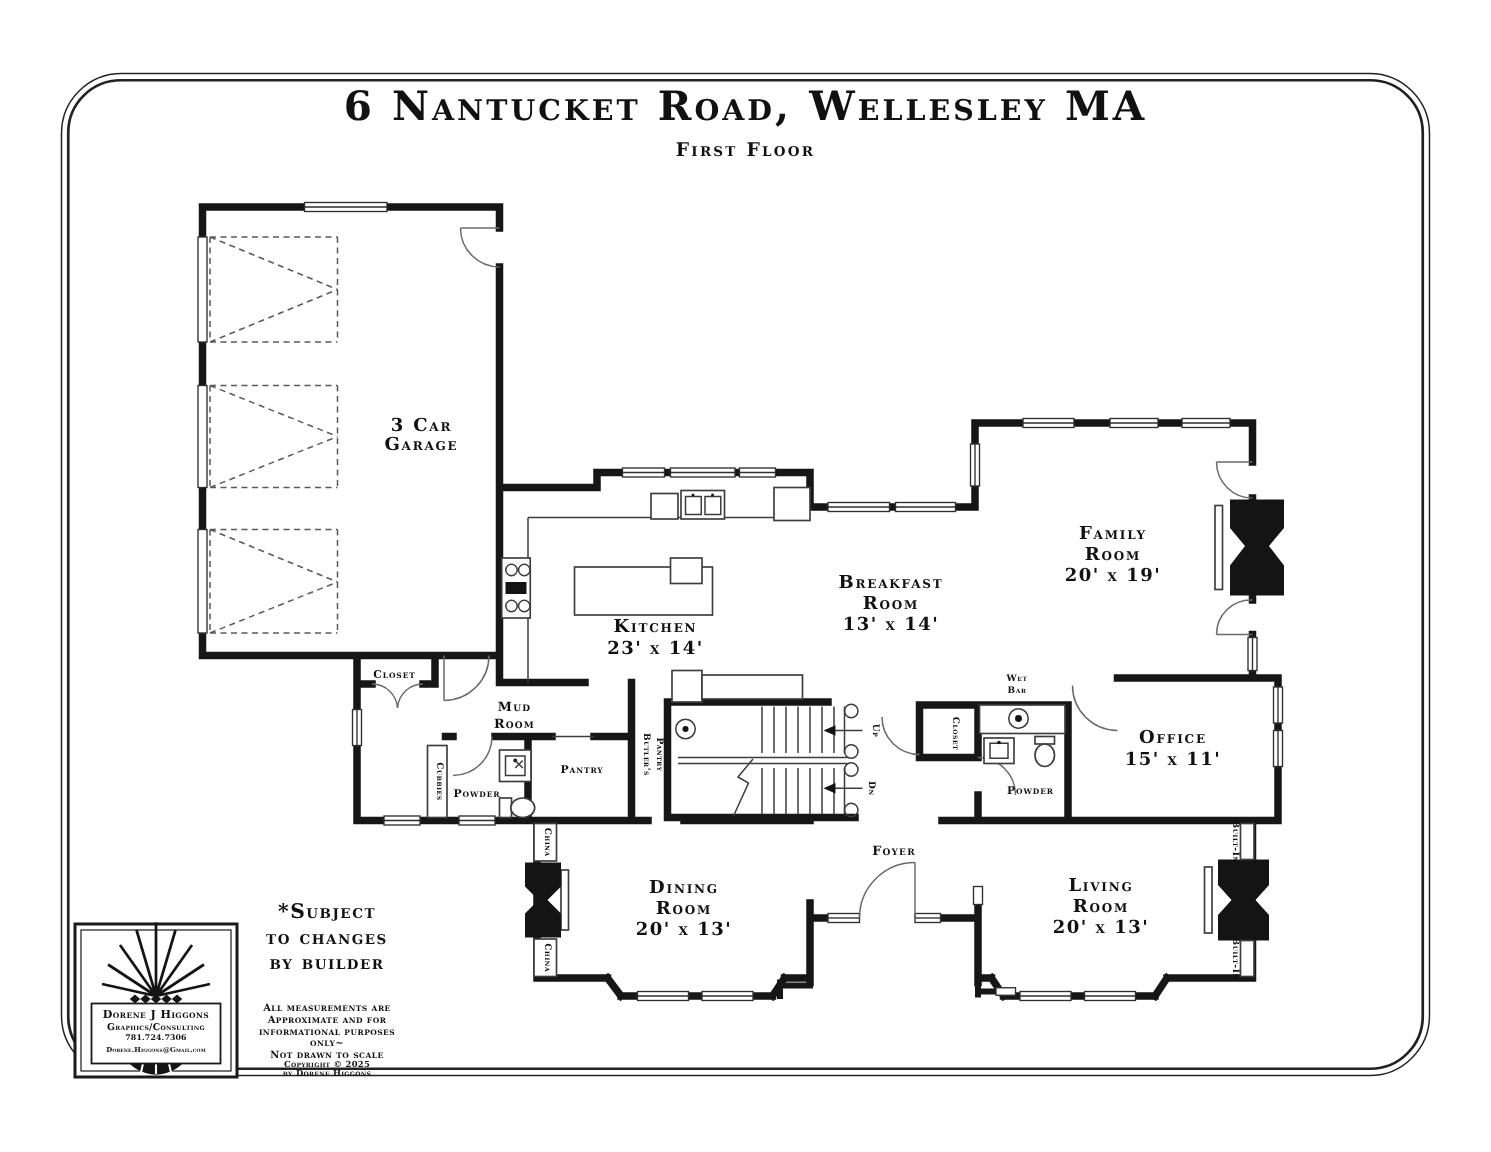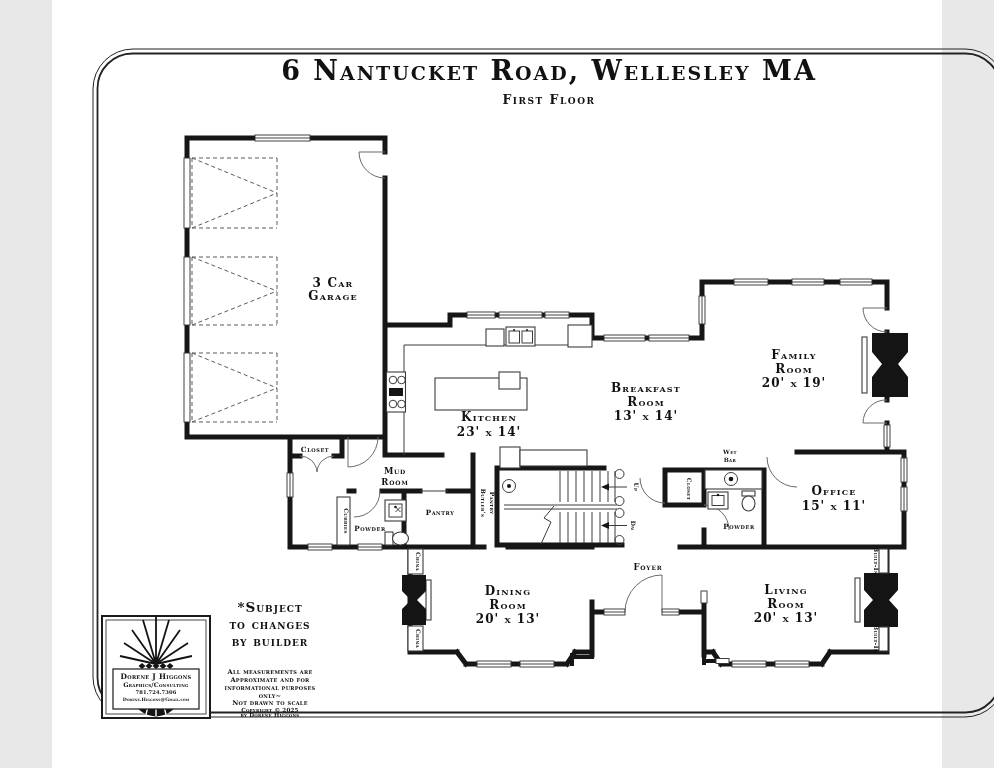--- a/index.html
+++ b/index.html
@@ -1,16 +1,16 @@
 <!DOCTYPE html>
 <html><head>
 <meta charset="utf-8">
 <style>
   html,body{margin:0;padding:0;background:#e8e8e8;}
-  .page{position:relative;width:890px;height:768px;background:#ffffff;margin:0 auto;
+  .page{position:relative;width:994px;height:768px;background:#ffffff;margin:0 auto;
         font-family:"DejaVu Serif","Liberation Serif",serif;}
   svg{position:absolute;left:0;top:0;}
   
   .wall{stroke:#161616;stroke-width:5;fill:none;stroke-linecap:square;}
   .wall4{stroke:#161616;stroke-width:4;fill:none;stroke-linecap:square;}
   .thin{stroke:#3c3c3c;stroke-width:1;fill:none;}
   .fixture{fill:#ffffff;stroke:#3c3c3c;stroke-width:1.1;}
   .win{fill:#ffffff;stroke:#2e2e2e;stroke-width:0.9;}
   .winline{stroke:#2e2e2e;stroke-width:0.9;}
   .arc{fill:none;stroke:#6a6a6a;stroke-width:1;}

